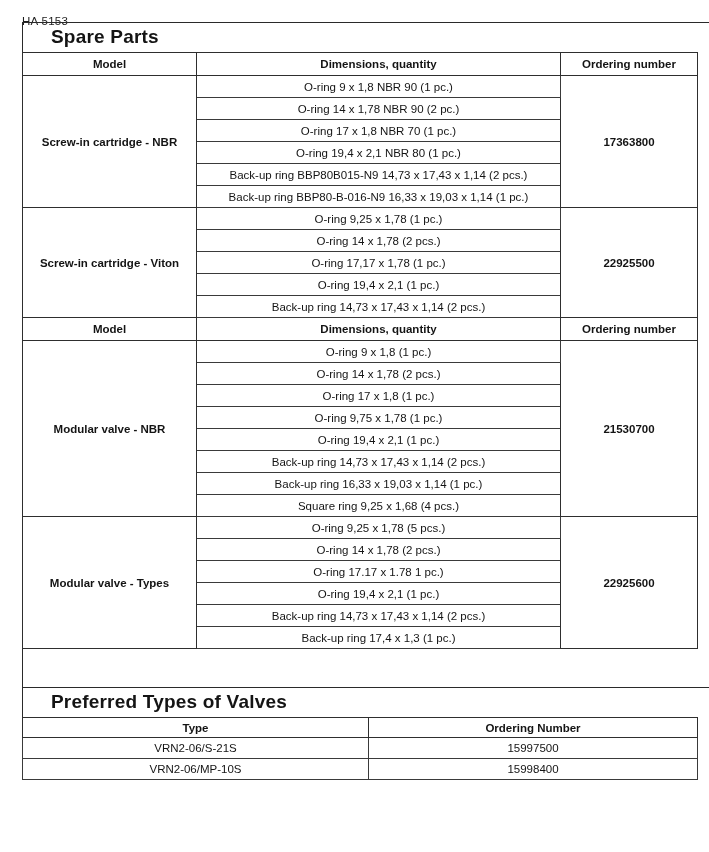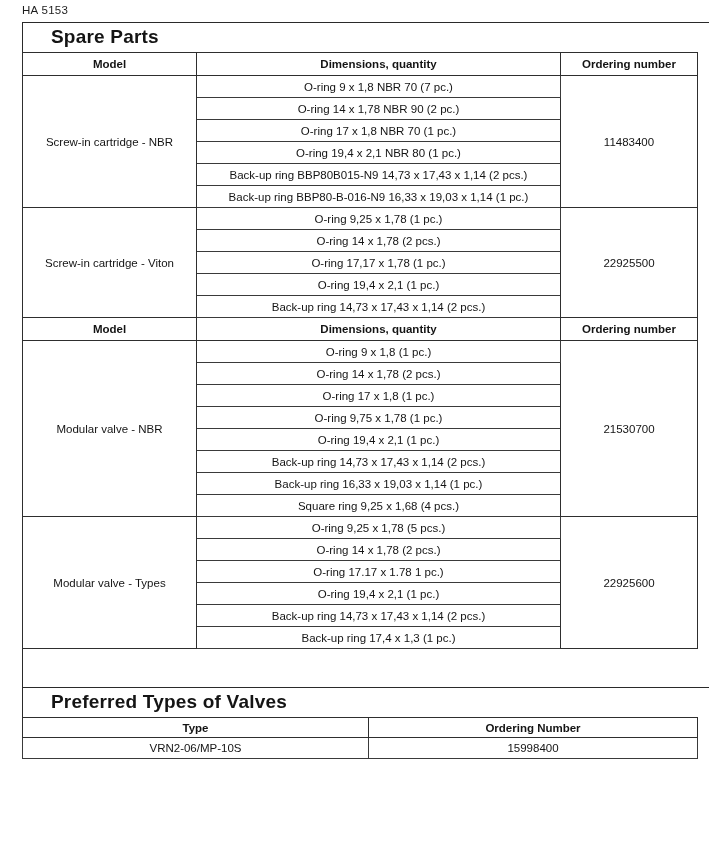--- a/index.html
+++ b/index.html
@@ -6,21 +6,21 @@
   body {
     width: 709px; height: 852px;
     background: #ffffff;
     font-family: "Liberation Sans", sans-serif;
     color: #141414;
     position: relative;
     overflow: hidden;
   }
   .doc-code {
     position: absolute;
-    left: 22px; top: 4px;
+    left: 22px; top: 15px;
     font-size: 11.5px;
     color: #1d1d1d;
     letter-spacing: 0.3px;
   }
   .frame {
     position: absolute;
     left: 22px; top: 22px;
     width: 689px;
     height: 830px;
     box-sizing: border-box;
@@ -49,21 +49,21 @@
     vertical-align: middle;
     font-size: 11.5px;
     padding: 0 2px;
     overflow: hidden;
     white-space: nowrap;
   }
   table.tbl td.hd { font-weight: bold; }
   
   .sp td.hd   { height: 22px; border-color: #2e2e2e; }
   .sp td.item { height: 21px; }
-  .sp td.model, .sp td.ord { border-color: #2e2e2e; }
+  .sp td.model, .sp td.ord { border-color: #2e2e2e; font-weight: bold; }
   
   .pv td.hd { height: 19px; border-color: #2e2e2e; }
   .pv td    { height: 20px; }
   .gap {
     box-sizing: border-box;
     width: 100%;
     height: 38px;
     border-left: 1px solid #2a2a2a;
     border-right: 1px solid #2a2a2a;
   }
@@ -85,22 +85,22 @@
       </colgroup>
     <tbody>
       <tr>
         <td class="hd">Model</td>
         <td class="hd">Dimensions, quantity</td>
         <td class="hd">Ordering number</td>
       </tr>
 
       <tr>
         <td class="model" rowspan="6">Screw-in cartridge - NBR</td>
-        <td class="item">O-ring 9 x 1,8 NBR 70 (7 pc.)</td>
-        <td class="ord" rowspan="6">11483400</td>
+        <td class="item">O-ring 9 x 1,8 NBR 90 (1 pc.)</td>
+        <td class="ord" rowspan="6">17363800</td>
       </tr>
       <tr>
           <td class="item">O-ring 14 x 1,78 NBR 90 (2 pc.)</td>
         </tr>
       <tr>
           <td class="item">O-ring 17 x 1,8 NBR 70 (1 pc.)</td>
         </tr>
       <tr>
           <td class="item">O-ring 19,4 x 2,1 NBR 80 (1 pc.)</td>
         </tr>
@@ -193,19 +193,23 @@
     <colgroup>
         <col style="width:346px">
         <col>
       </colgroup>
     <tbody>
       <tr>
         <td class="hd">Type</td>
         <td class="hd">Ordering Number</td>
       </tr>
       <tr>
+        <td>VRN2-06/S-21S</td>
+        <td>15997500</td>
+      </tr>
+      <tr>
         <td>VRN2-06/MP-10S</td>
         <td>15998400</td>
       </tr>
     </tbody>
   </table>
 
 </div>
 
 </body></html>

